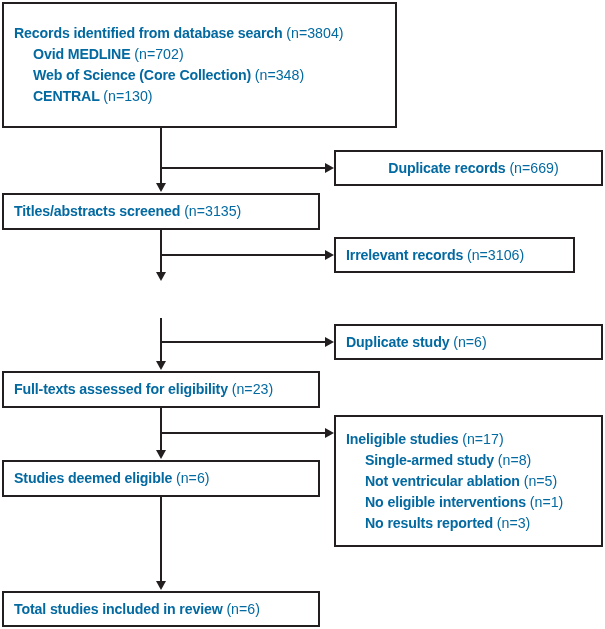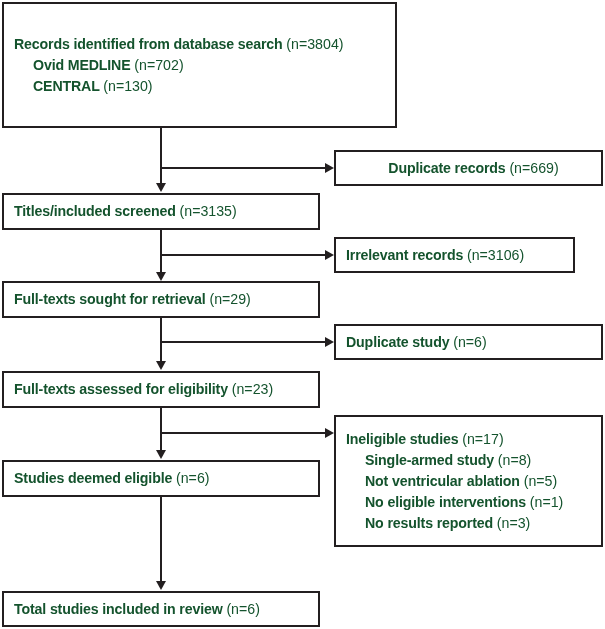--- a/index.html
+++ b/index.html
@@ -24,21 +24,21 @@
     border: 2px solid #231f20;
     background: #ffffff;
     display: flex;
     flex-direction: column;
     justify-content: center;
     padding: 3px 0 3px 10px;
   }
   .line {
     font-size: 14.2px;
     line-height: 21px;
-    color: #14532d;
+    color: #0369a1;
     white-space: nowrap;
     font-weight: 700;
     letter-spacing: -0.15px;
   }
   .line .cnt {
     font-weight: 400;
     letter-spacing: 0;
   }
   .line.indent {
     padding-left: 19px;
@@ -104,52 +104,50 @@
   <div class="box" style="left:2px; top:2px; width:395px; height:126px;">
     <div class="line">
       <span>Records identified from database search</span>
       <span class="cnt">(n=3804)</span>
     </div>
     <div class="line indent">
       <span>Ovid MEDLINE</span>
       <span class="cnt">(n=702)</span>
     </div>
     <div class="line indent">
+      <span>Web of Science (Core Collection)</span>
+      <span class="cnt">(n=348)</span>
+    </div>
+    <div class="line indent">
       <span>CENTRAL</span>
       <span class="cnt">(n=130)</span>
     </div>
   </div>
 
   <div class="box" style="left:334px; top:150px; width:269px; height:36px;text-align:center;">
     <div class="line">
       <span>Duplicate records</span>
       <span class="cnt">(n=669)</span>
     </div>
   </div>
 
   <div class="box" style="left:2px; top:193px; width:318px; height:37px;">
     <div class="line">
-      <span>Titles/included screened</span>
+      <span>Titles/abstracts screened</span>
       <span class="cnt">(n=3135)</span>
     </div>
   </div>
 
   <div class="box" style="left:334px; top:237px; width:241px; height:36px;">
     <div class="line">
       <span>Irrelevant records</span>
       <span class="cnt">(n=3106)</span>
     </div>
   </div>
 
-  <div class="box" style="left:2px; top:281px; width:318px; height:37px;">
-    <div class="line">
-      <span>Full-texts sought for retrieval</span>
-      <span class="cnt">(n=29)</span>
-    </div>
-  </div>
 
   <div class="box" style="left:334px; top:324px; width:269px; height:36px;">
     <div class="line">
       <span>Duplicate study</span>
       <span class="cnt">(n=6)</span>
     </div>
   </div>
 
   <div class="box" style="left:2px; top:371px; width:318px; height:37px;">
     <div class="line">

